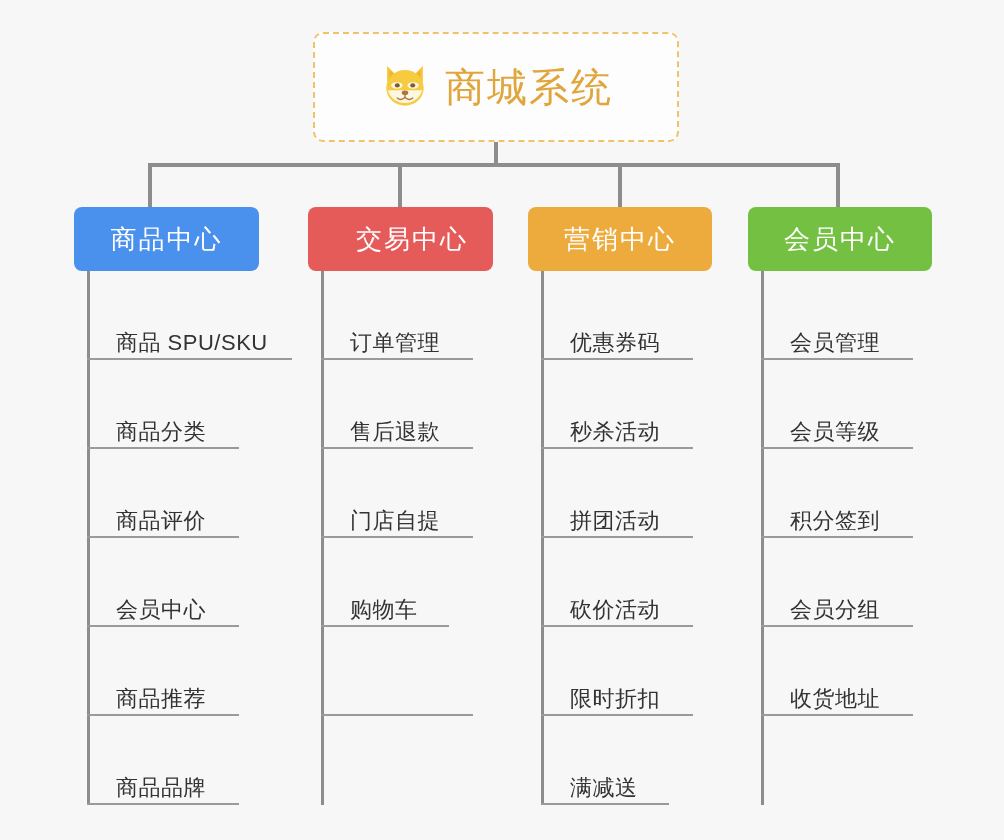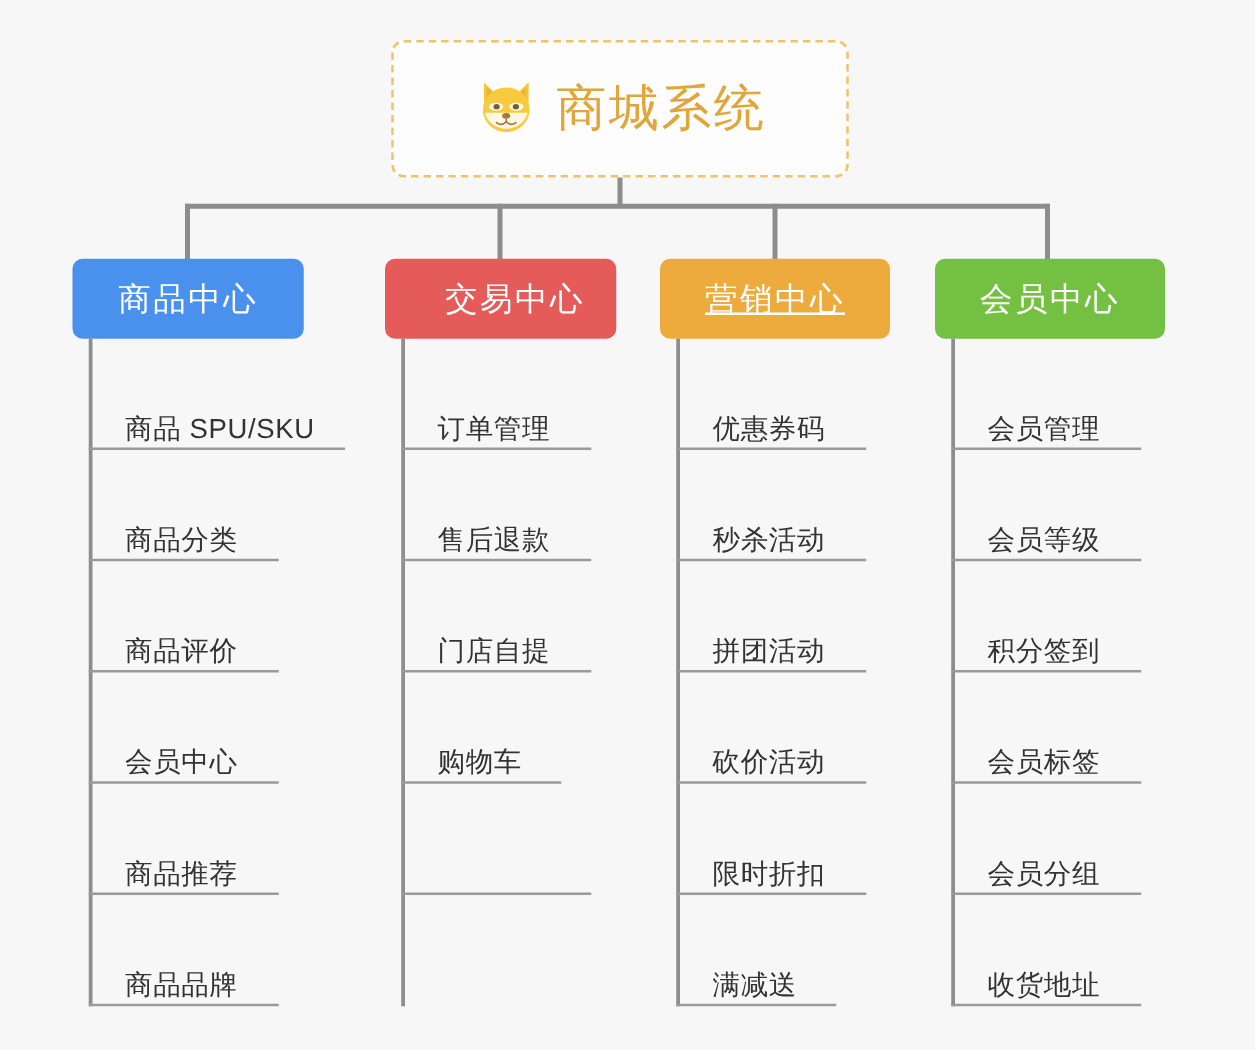--- a/index.html
+++ b/index.html
@@ -59,38 +59,38 @@
   }
   .conn-v { width: 4px; }
   .conn-h { height: 4px; }
 
   
   .column {
     position: absolute;
     top: 207px;
     width: 220px;
   }
-  .col-0 { left: 58px; }
+  .col-0 { left: 74px; }
   .col-1 { left: 308px; }
   .col-2 { left: 528px; }
   .col-3 { left: 748px; }
 
   .cat-box {
     width: 185px;
     height: 64px;
     border-radius: 8px;
     display: flex;
     align-items: center;
     justify-content: center;
     color: #ffffff;
     font-size: 26px;
     letter-spacing: 2px;
     box-sizing: border-box;
   }
-  .col-2 .cat-box { width: 184px; text-decoration: underline; }
+  .col-2 .cat-box { width: 184px; }
   .col-3 .cat-box { width: 184px; }
 
   
   .leaves {
     position: relative;
     margin-top: 0;
     padding-left: 0;
   }
   .spine {
     position: absolute;
@@ -265,24 +265,20 @@
       </div>
       <div class="leaf">
         <span class="leaf-label">会员等级</span>
         <span class="leaf-rule" style="width: 152px;"></span>
       </div>
       <div class="leaf">
         <span class="leaf-label">积分签到</span>
         <span class="leaf-rule" style="width: 152px;"></span>
       </div>
       <div class="leaf">
-        <span class="leaf-label">会员标签</span>
-        <span class="leaf-rule" style="width: 152px;"></span>
-      </div>
-      <div class="leaf">
         <span class="leaf-label">会员分组</span>
         <span class="leaf-rule" style="width: 152px;"></span>
       </div>
       <div class="leaf">
         <span class="leaf-label">收货地址</span>
         <span class="leaf-rule" style="width: 152px;"></span>
       </div>
     </div>
   </div>
 

